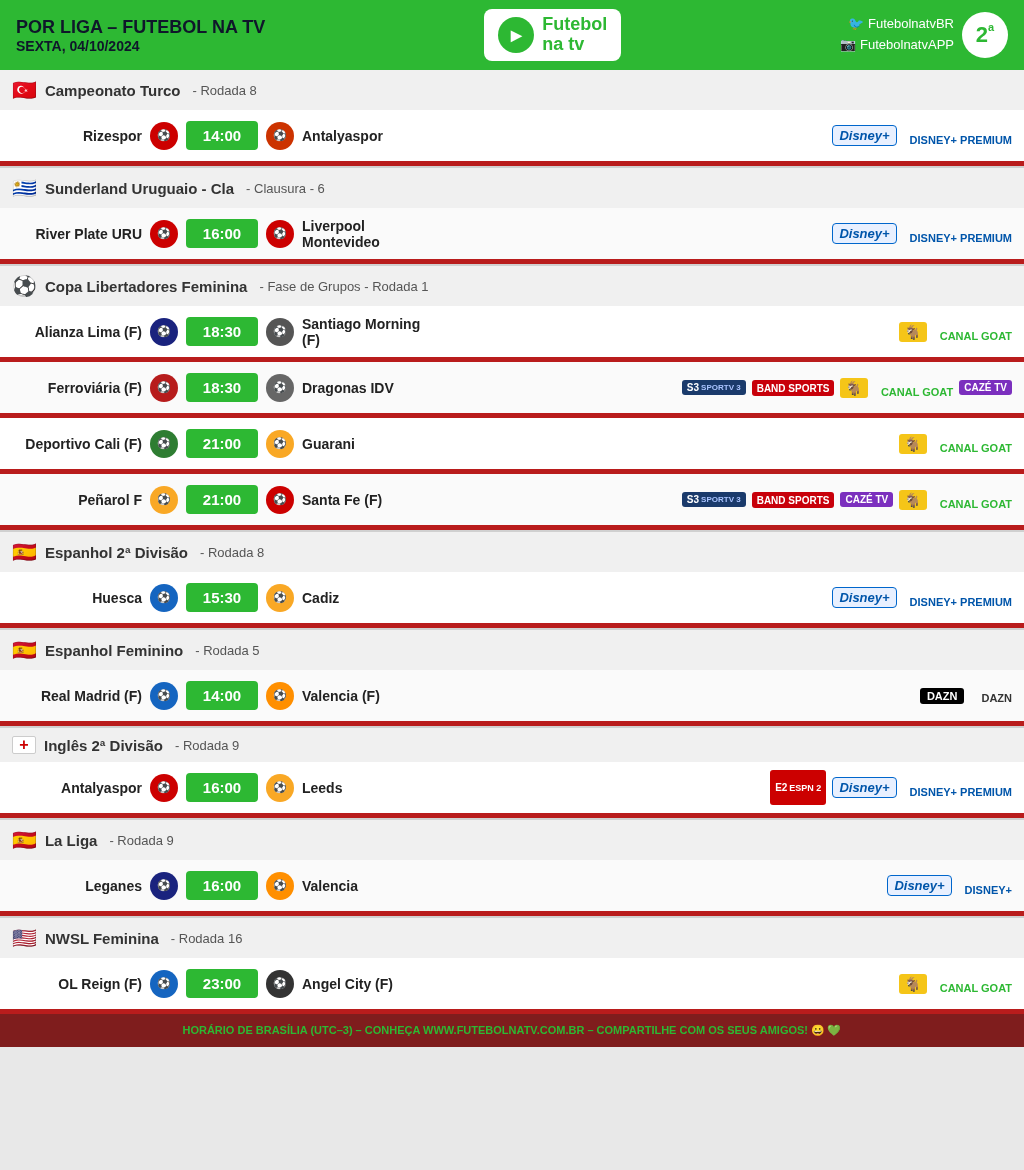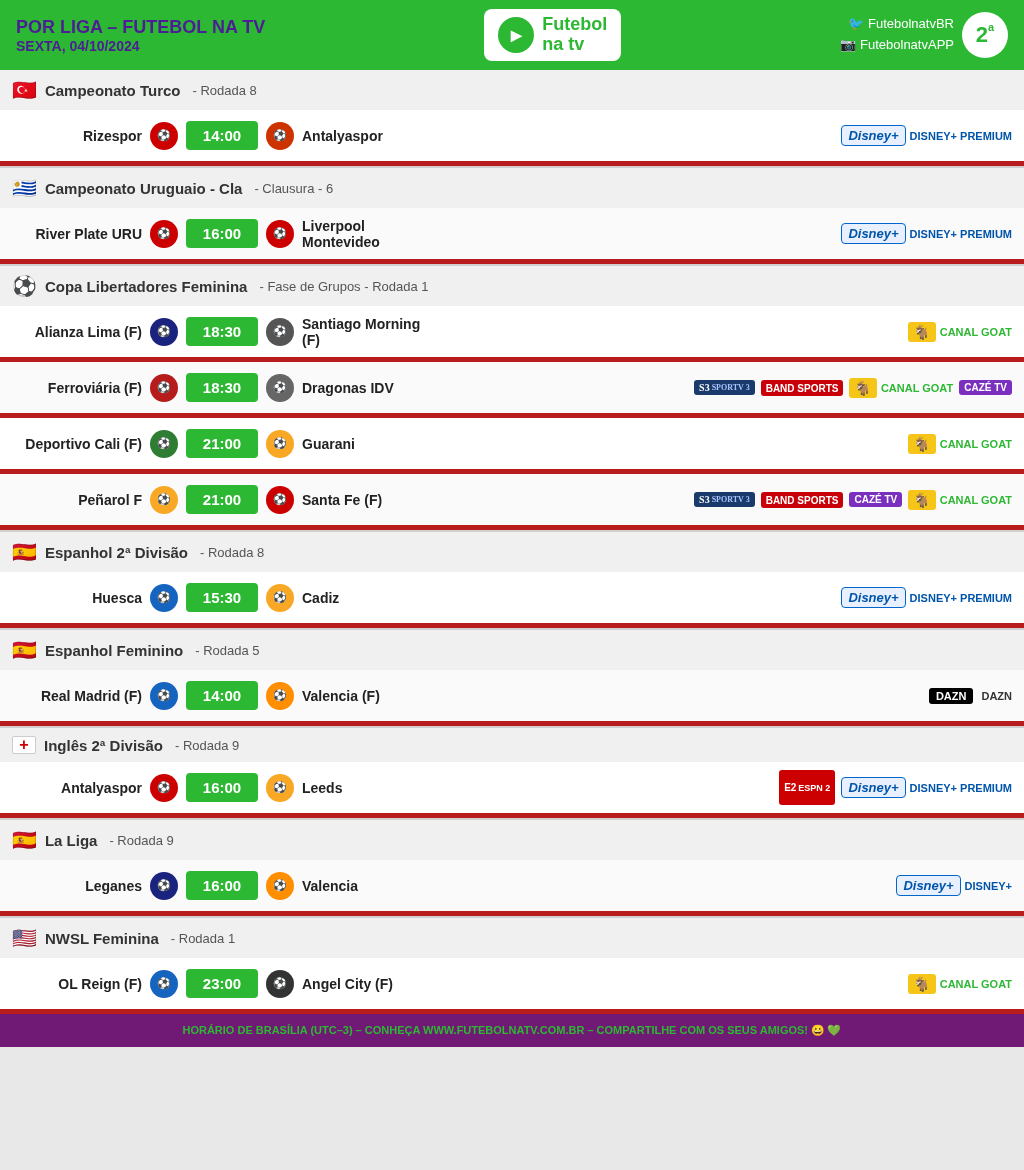--- a/index.html
+++ b/index.html
@@ -14,21 +14,21 @@
 
     
     .header {
       background: #2db833;
       padding: 10px 16px;
       display: flex;
       align-items: center;
       justify-content: space-between;
       height: 70px;
     }
-    .header-left { color: #4c1d95; }
+    .header-left { color: #0f172a; }
     .header-left .por-liga { font-size: 18px; font-weight: bold; }
     .header-left .date { font-size: 14px; font-weight: bold; }
     .header-center {
       display: flex;
       align-items: center;
       justify-content: center;
     }
     .logo-box {
       background: white;
       border-radius: 8px;
@@ -130,37 +130,37 @@
 
     .broadcasters {
       display: flex;
       align-items: center;
       gap: 6px;
       margin-left: auto;
       flex-wrap: wrap;
     }
     .broadcaster-badge {
       display: flex;
-      align-items: center;
-      gap: 4px;
+      align-items: flex-end;
+      gap: 13px;
       font-size: 11px;
       font-weight: bold;
     }
     .br-disney-box {
       background: #e8f0ff;
       border: 1px solid #0066cc;
       border-radius: 4px;
       padding: 2px 6px;
       display: flex; align-items: center; gap: 3px;
     }
     .br-sportv-box {
       background: #1a3a6b;
       border-radius: 3px;
       padding: 2px 5px;
-      display: flex; align-items: center; gap: 2px; font-family: Liberation Serif, serif;
+      display: flex; align-items: center; gap: 2px;
     }
     .br-sportv-text { color: white; font-size: 10px; font-weight: bold; }
     .br-bandsports-box {
       background: #c8000a;
       border-radius: 3px;
       padding: 2px 5px;
     }
     .br-bandsports-text { color: white; font-size: 10px; font-weight: bold; }
     .br-canalgoat-box {
       background: #f5c518;
@@ -185,21 +185,21 @@
     .br-espn-box {
       background: #cc0000;
       border-radius: 3px;
       padding: 12px 5px;
       display: flex; align-items: center; gap: 2px;
     }
     .br-espn-text { color: white; font-size: 10px; font-weight: bold; }
 
     
     .footer {
-      background: #701a75;
+      background: #7f1d1d;
       padding: 10px 12px;
       text-align: center;
       font-size: 11px;
       font-weight: bold;
       color: #2db833;
     }
 
     
     .watermark {
       position: absolute;
@@ -279,21 +279,21 @@
         <div class="br-disney-box">
           <span style="color:#0055aa;font-size:13px;font-style:italic;font-weight:bold;">Disney+</span>
         </div>
         <span style="color:#0055aa;font-size:11px;font-weight:bold;">DISNEY+ PREMIUM</span>
       </div>
         </div>
     </div>
       <div class="section-divider"></div>
       <div class="section-header">
     <span class="section-flag">🇺🇾</span>
-    <span style="font-weight:bold;">Campeonato Uruguaio - Cla</span>
+    <span style="font-weight:bold;">Sunderland Uruguaio - Cla</span>
     <span class="section-sub">- Clausura - 6</span>
   </div>
       <div class="match-row match-row-white">
       <span class="team-home">River Plate URU</span>
       <div class="team-logo" style="background:#cc0000">⚽</div>
       <div class="time-badge">16:00</div>
       <div class="team-logo" style="background:#cc0000">⚽</div>
       <span class="team-away">Liverpool<br>Montevideo</span>
       <div class="broadcasters">
           <div class="broadcaster-badge">
@@ -493,21 +493,21 @@
           <span style="color:#0055aa;font-size:13px;font-style:italic;font-weight:bold;">Disney+</span>
         </div>
         <span style="color:#0055aa;font-size:11px;font-weight:bold;">DISNEY+</span>
       </div>
         </div>
     </div>
       <div class="section-divider"></div>
       <div class="section-header">
     <span class="section-flag">🇺🇸</span>
     <span style="font-weight:bold;">NWSL Feminina</span>
-    <span class="section-sub">- Rodada 1</span>
+    <span class="section-sub">- Rodada 16</span>
   </div>
       <div class="match-row match-row-white">
       <span class="team-home">OL Reign (F)</span>
       <div class="team-logo" style="background:#1565c0">⚽</div>
       <div class="time-badge">23:00</div>
       <div class="team-logo" style="background:#333">⚽</div>
       <span class="team-away">Angel City (F)</span>
       <div class="broadcasters">
           <div class="broadcaster-badge">
         <div class="br-canalgoat-box">

